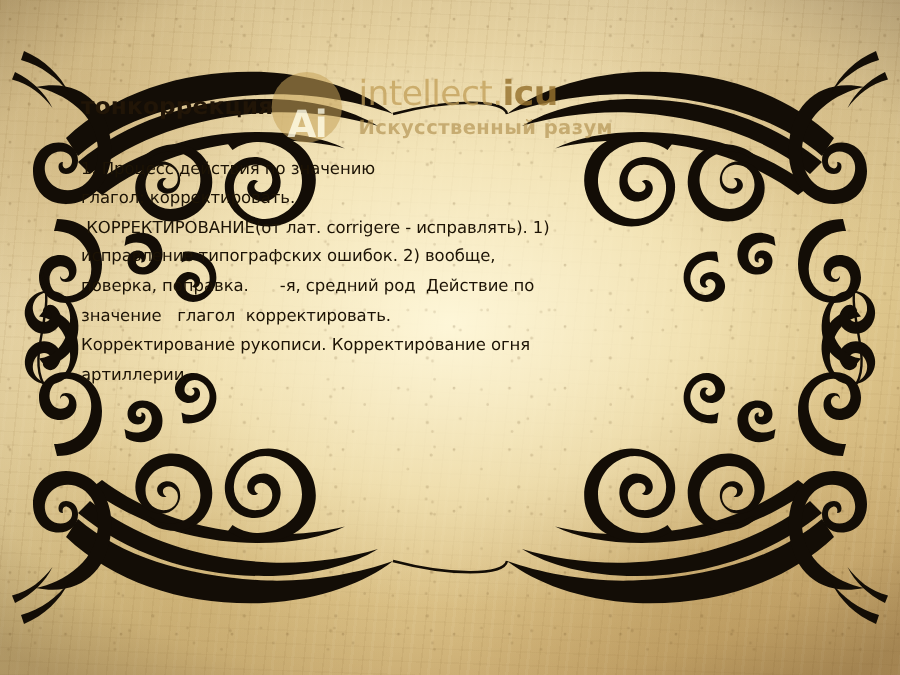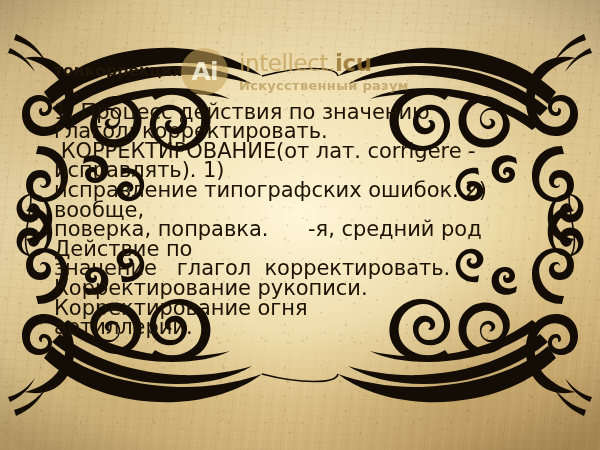--- a/index.html
+++ b/index.html
@@ -85,21 +85,21 @@
   }
   .headword {
     font-size: 15.5px;
     color: #211507;
     letter-spacing: 0.1px;
     line-height: 1.2;
     margin: 0 0 22px 0;
     white-space: nowrap;
   }
   .body-text {
-    font-size: 21px;
+    font-size: 11px;
     color: #1c1305;
     line-height: 19.6px;
     margin: 0;
     white-space: pre-wrap;
     letter-spacing: -0.05px;
   }
 
   .watermark {
     position: absolute;
     left: 181px;
@@ -108,21 +108,21 @@
     align-items: center;
     pointer-events: none;
     opacity: 0.93;
   }
   .wm-badge {
     width: 47px;
     height: 47px;
     border-radius: 50%;
     background: rgba(198,163,90,0.60);
     display: flex;
-    align-items: center;
+    align-items: flex-end;
     justify-content: center;
     flex: 0 0 auto;
   }
   .wm-badge span {
     font-size: 25px;
     font-weight: bold;
     color: rgba(255,250,228,0.88);
     font-family: "DejaVu Sans", "Liberation Sans", sans-serif;
     letter-spacing: -1px;
     line-height: 1;

